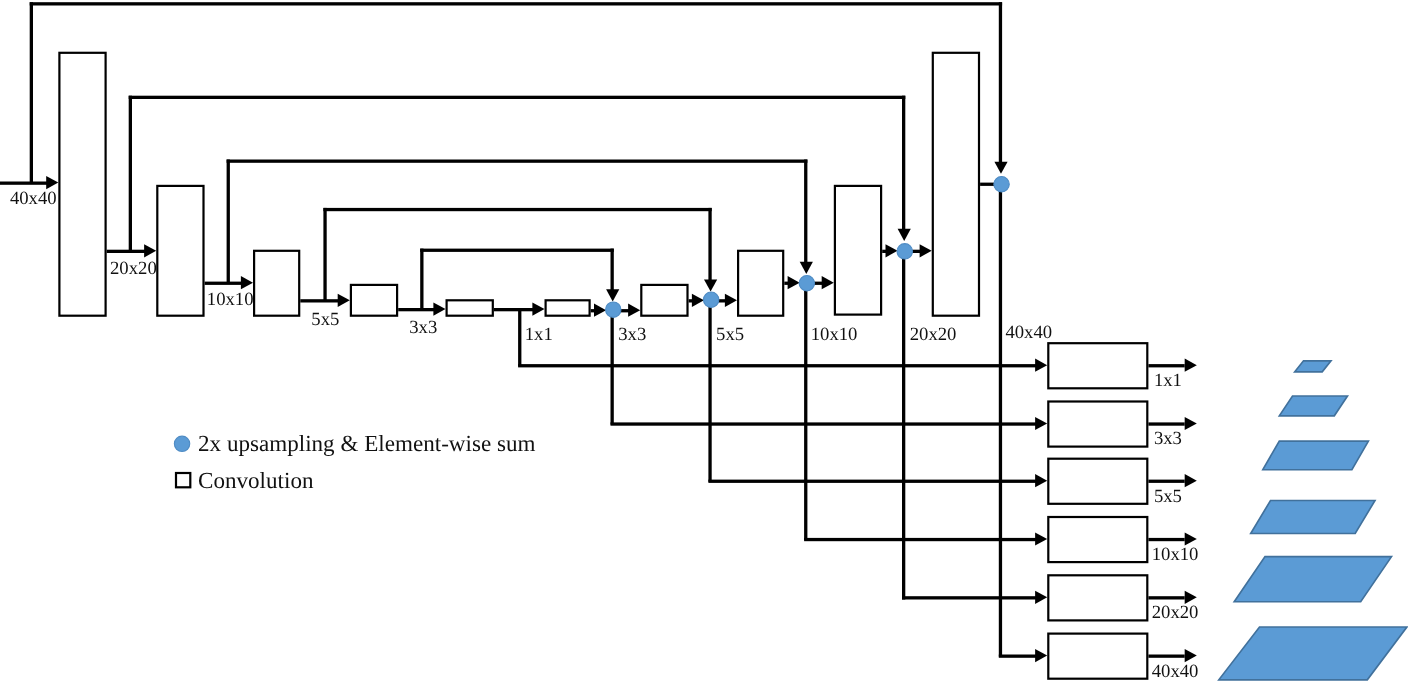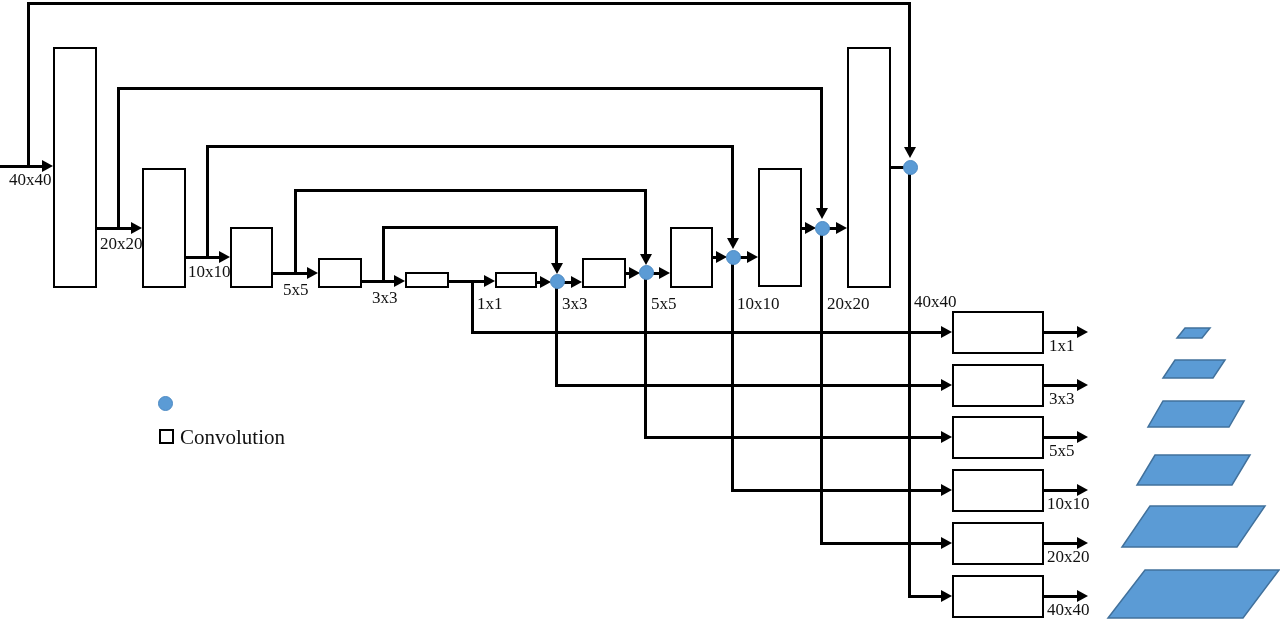--- a/index.html
+++ b/index.html
@@ -146,20 +146,21 @@
   <span class="lbl" style="left:827px;top:295px;">20x20</span>
   <span class="lbl" style="left:914px;top:293px;">40x40</span>
   <span class="lbl" style="left:1049px;top:337px;">1x1</span>
   <span class="lbl" style="left:1049px;top:390px;">3x3</span>
   <span class="lbl" style="left:1049px;top:442px;">5x5</span>
   <span class="lbl" style="left:1047px;top:495px;">10x10</span>
   <span class="lbl" style="left:1047px;top:548px;">20x20</span>
   <span class="lbl" style="left:1047px;top:601px;">40x40</span>
 
   <div class="dot" style="left:158px;top:396px;"></div>
+  <span class="leg" style="left:180px;top:392px;">2x upsampling &amp; Element-wise sum</span>
   <div class="lsq" style="left:159px;top:429px;"></div>
   <span class="leg" style="left:180px;top:426px;">Convolution</span>
 
   <svg width="1280" height="631" viewBox="0 0 1280 631">
     <polygon points="1185,328 1210,328 1202,338 1177,338" fill="#5b9bd5" stroke="#41719c" stroke-width="1.5"></polygon>
     <polygon points="1175,360 1225,360 1213,378 1163,378" fill="#5b9bd5" stroke="#41719c" stroke-width="1.5"></polygon>
     <polygon points="1163,401 1244,401 1229,427 1148,427" fill="#5b9bd5" stroke="#41719c" stroke-width="1.5"></polygon>
     <polygon points="1155,455 1250,455 1232,485 1137,485" fill="#5b9bd5" stroke="#41719c" stroke-width="1.5"></polygon>
     <polygon points="1150,506 1265,506 1237,547 1122,547" fill="#5b9bd5" stroke="#41719c" stroke-width="1.5"></polygon>
     <polygon points="1145,570 1279,570 1243,618 1108,618" fill="#5b9bd5" stroke="#41719c" stroke-width="1.5"></polygon>

